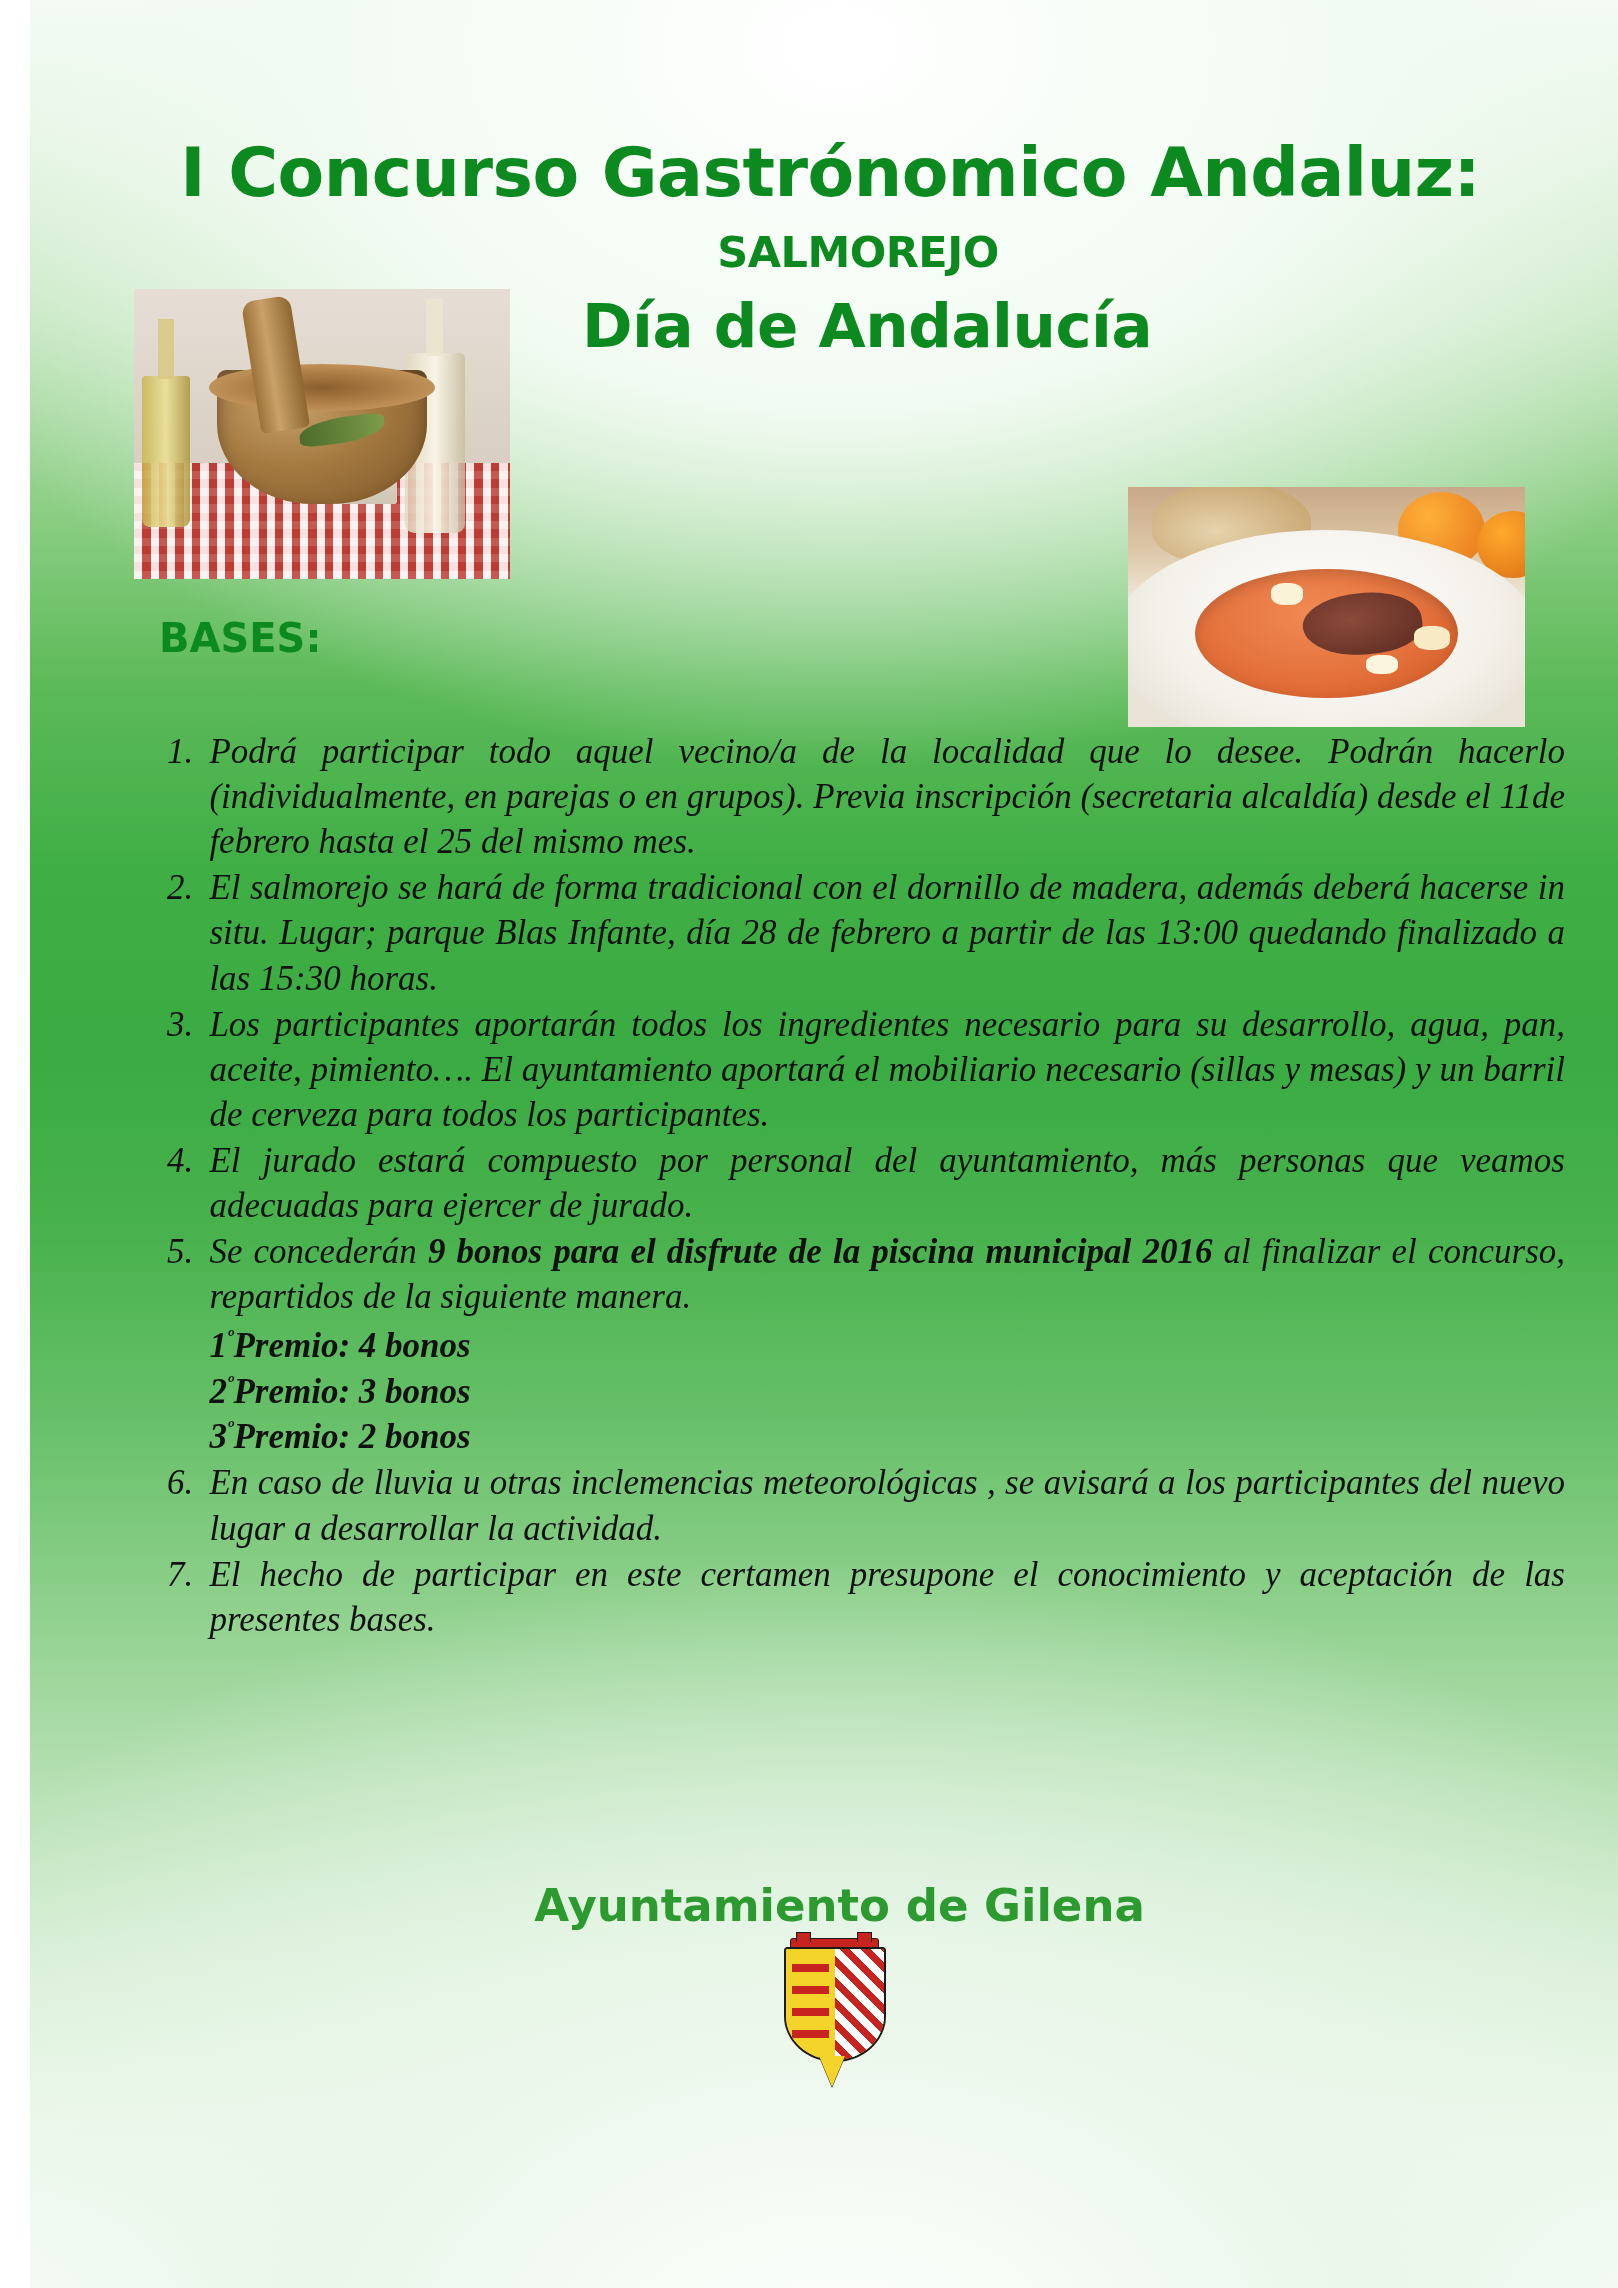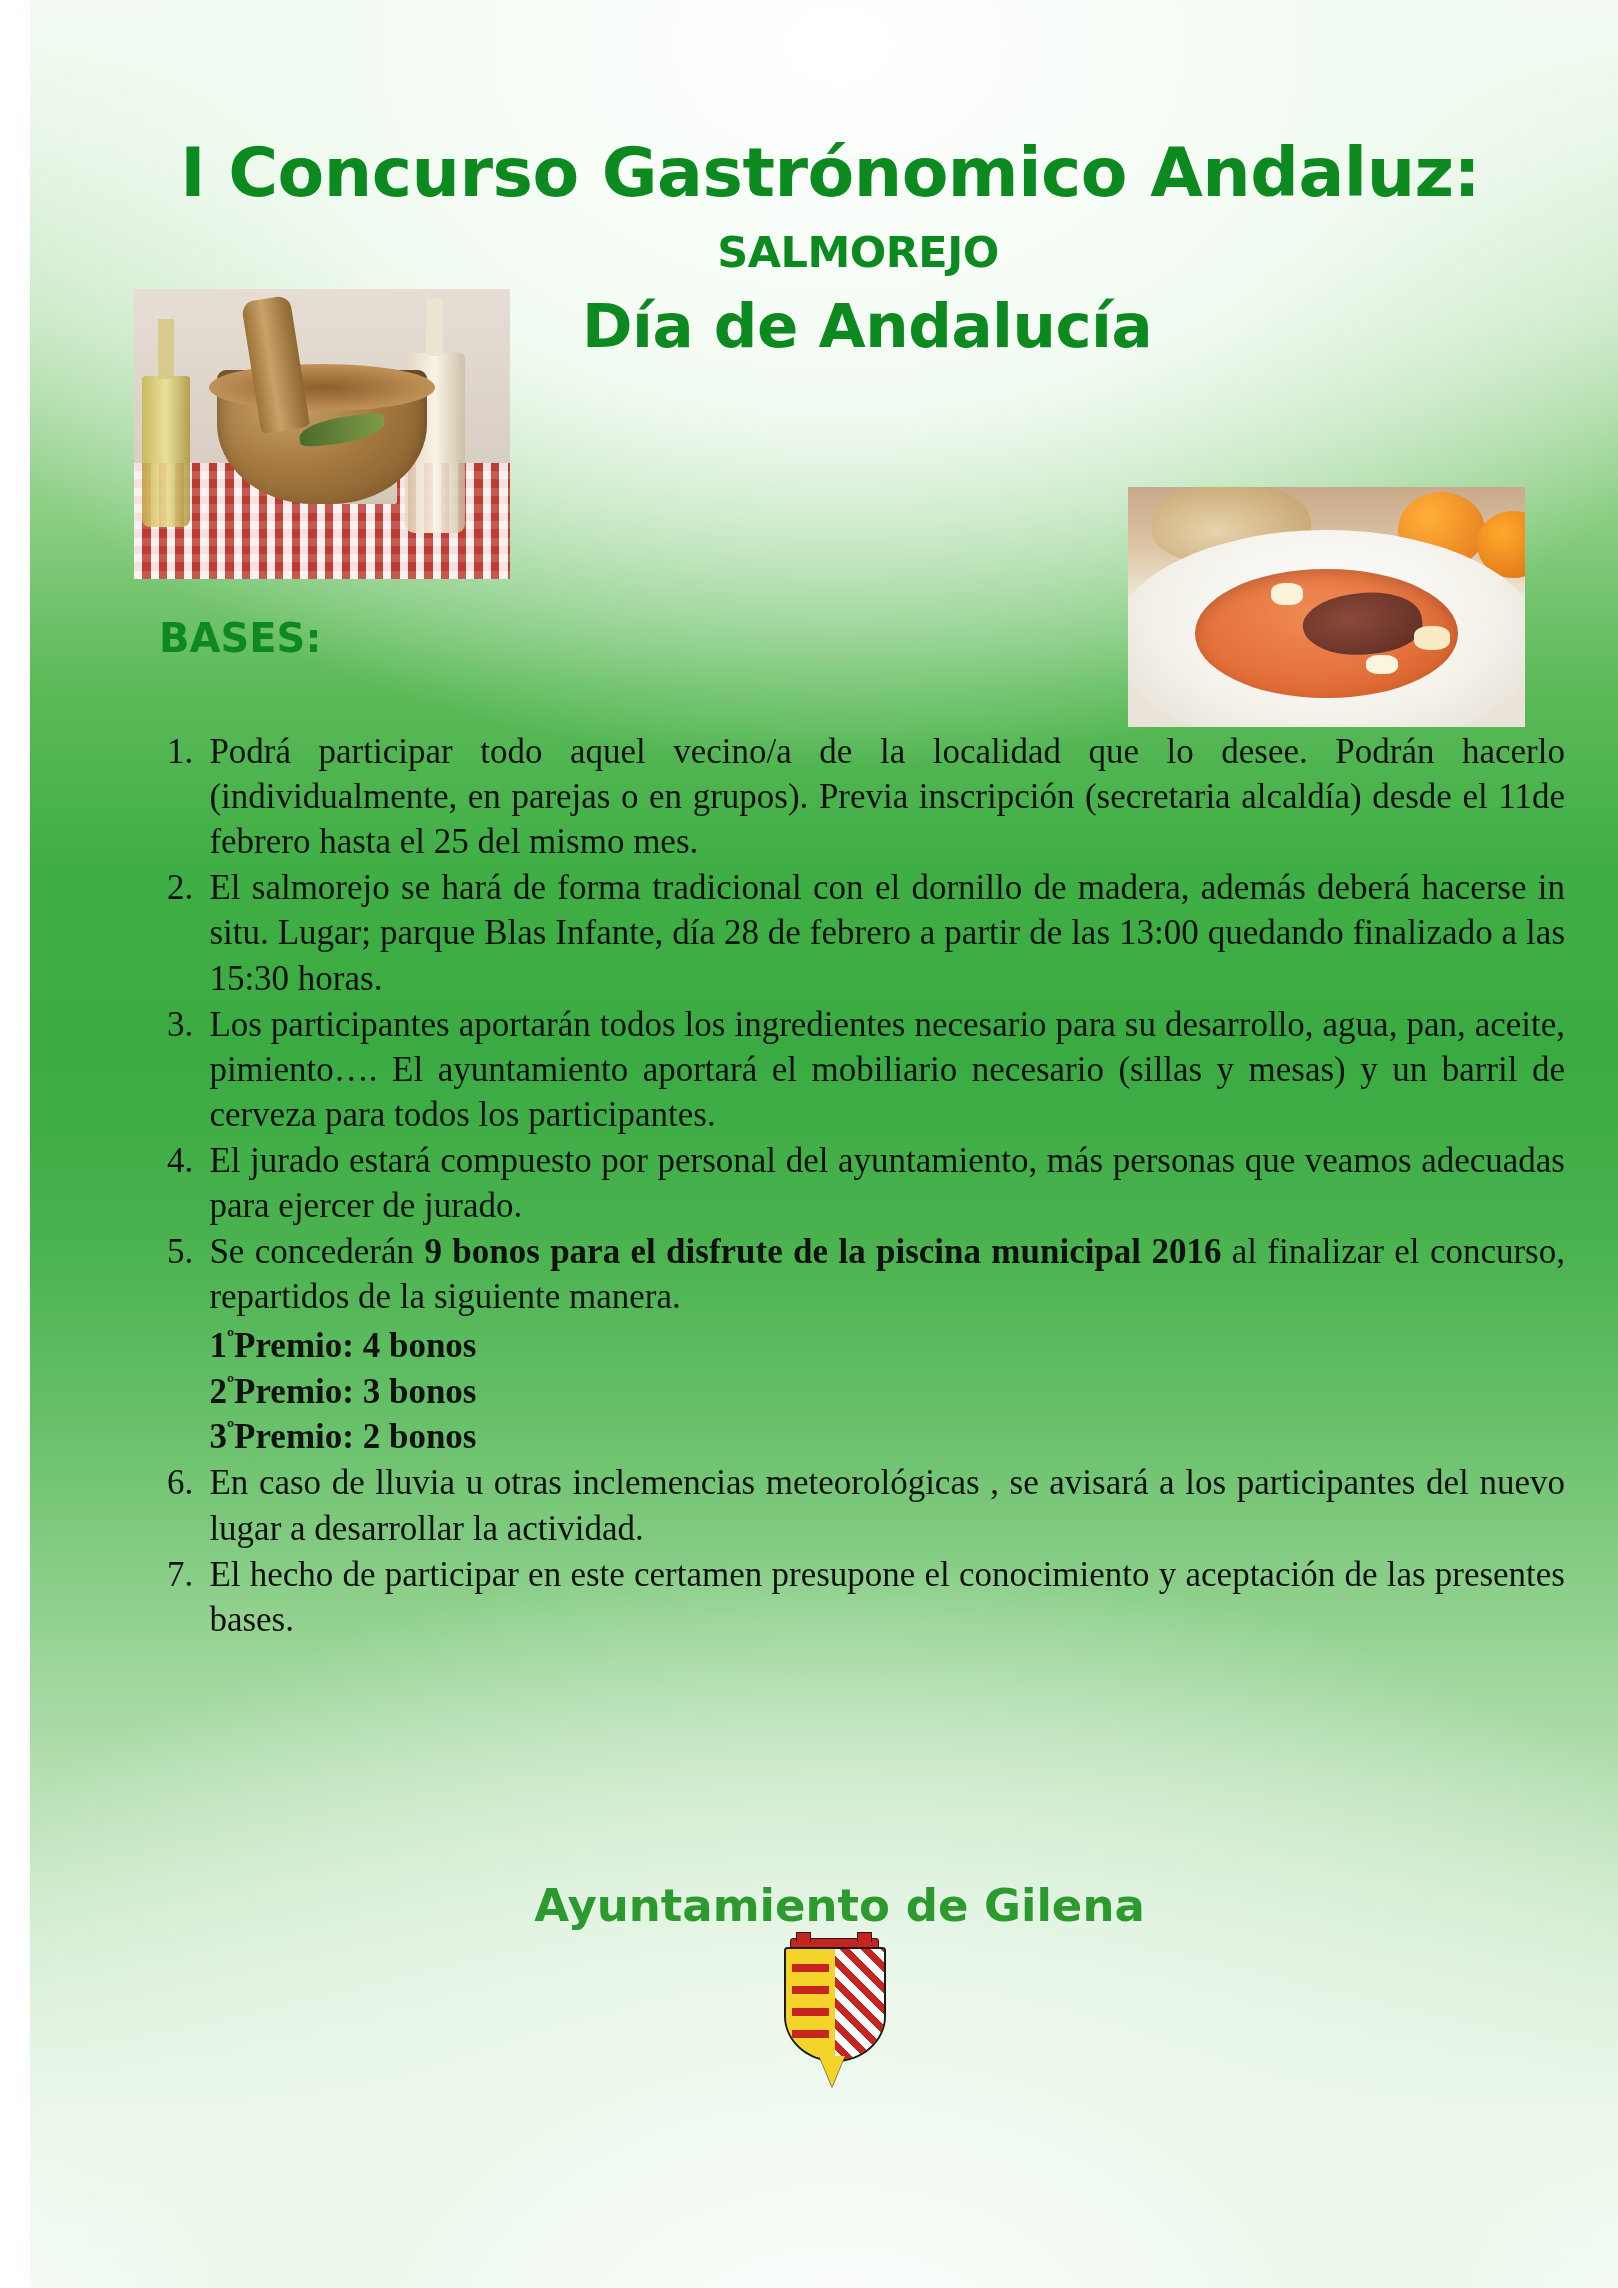--- a/index.html
+++ b/index.html
@@ -251,20 +251,21 @@
     color: #111111;
   }
   .bases-list ol {
     margin: 0;
     padding-left: 63px;
   }
   .bases-list li {
     margin-bottom: 0.9px;
     text-align: justify;
     padding-left: 7.4px;
+    font-style: italic;
   }
   .bases-list li::marker {
     font-size: 35px;
   }
   .bold {
     font-weight: bold;
   }
   .prizes {
     font-weight: bold;
     margin: 3.7px 0 0 0;

